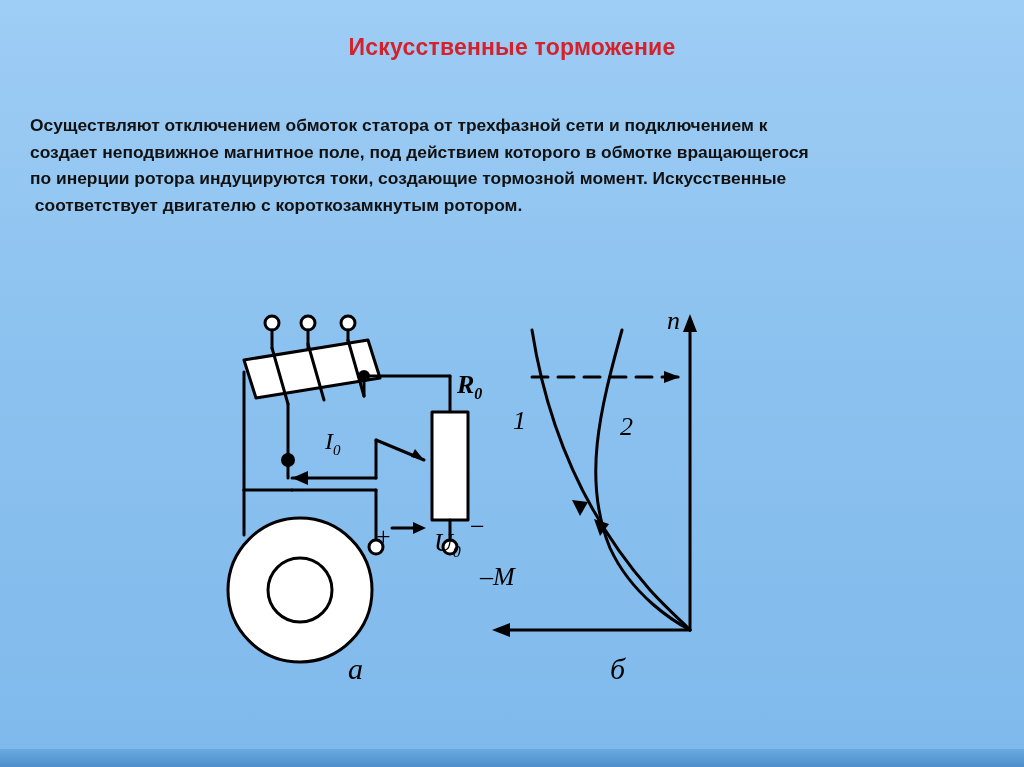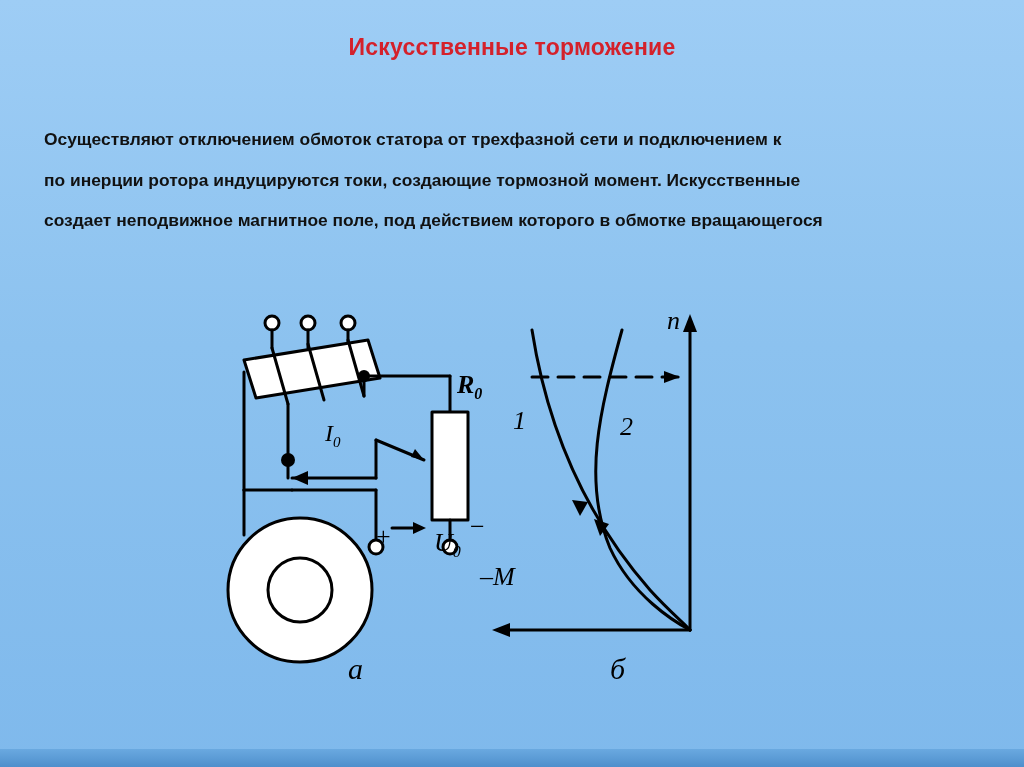--- a/index.html
+++ b/index.html
@@ -36,42 +36,42 @@
     position: absolute;
     left: 30px;
     top: 112px;
     width: 965px;
     color: #111111;
     font-size: 17.4px;
     font-weight: bold;
     line-height: 26.5px;
     text-align: left;
   }
-  .body-text p { margin: 14px; }
+  .body-text p { margin: 0; }
   .ital { font-style: italic; }
   .sub { font-size: 12px; vertical-align: sub; font-style: italic; }
   .subn { font-size: 12px; vertical-align: sub; font-style: normal; }
 
   .figure {
     position: absolute;
     left: 180px;
     top: 300px;
     width: 700px;
     height: 420px;
   }
   .fig-label {
     position: absolute;
     font-family: "Liberation Serif", serif;
     font-style: italic;
     color: #000;
   }
   .lbl-a { left: 168px; top: 352px; font-size: 30px; }
   .lbl-b { left: 430px; top: 352px; font-size: 30px; }
   .lbl-R0 { left: 277px; top: 70px; font-size: 26px; font-weight: bold; }
-  .lbl-I0 { left: 145px; top: 120px; font-size: 24px; }
+  .lbl-I0 { left: 145px; top: 128px; font-size: 24px; }
   .lbl-U0 { left: 254px; top: 228px; font-size: 26px; }
   .lbl-plus { left: 196px; top: 222px; font-size: 26px; font-style: normal; }
   .lbl-minus { left: 290px; top: 212px; font-size: 26px; font-style: normal; }
   .lbl-n { left: 487px; top: 6px; font-size: 26px; }
   .lbl-M { left: 300px; top: 262px; font-size: 26px; }
   .lbl-1 { left: 333px; top: 106px; font-size: 26px; }
   .lbl-2 { left: 440px; top: 112px; font-size: 26px; }
   .bottom-bar {
     position: absolute;
     left: 0;
@@ -83,22 +83,23 @@
 </style>
 </head>
 <body>
 
 <div class="slide">
 
   <div class="title">Искусственные торможение</div>
 
   <div class="body-text">
     <p>Осуществляют отключением обмоток статора от трехфазной сети и подключением к</p>
+    <p>создает неподвижное магнитное поле, под действием которого в обмотке вращающегося</p>
     <p>по инерции ротора индуцируются токи, создающие тормозной момент. Искусственные</p>
-    <p>создает неподвижное магнитное поле, под действием которого в обмотке вращающегося</p>
+    <p>&nbsp;соответствует двигателю с короткозамкнутым ротором.</p>
   </div>
 
   <div class="figure">
     <svg width="700" height="420" viewBox="0 0 700 420">
       <g fill="none" stroke="#000" stroke-width="3" stroke-linecap="round" stroke-linejoin="round">
 
         <circle cx="92" cy="23" r="7" fill="#ffffff"></circle>
         <circle cx="128" cy="23" r="7" fill="#ffffff"></circle>
         <circle cx="168" cy="23" r="7" fill="#ffffff"></circle>
 

